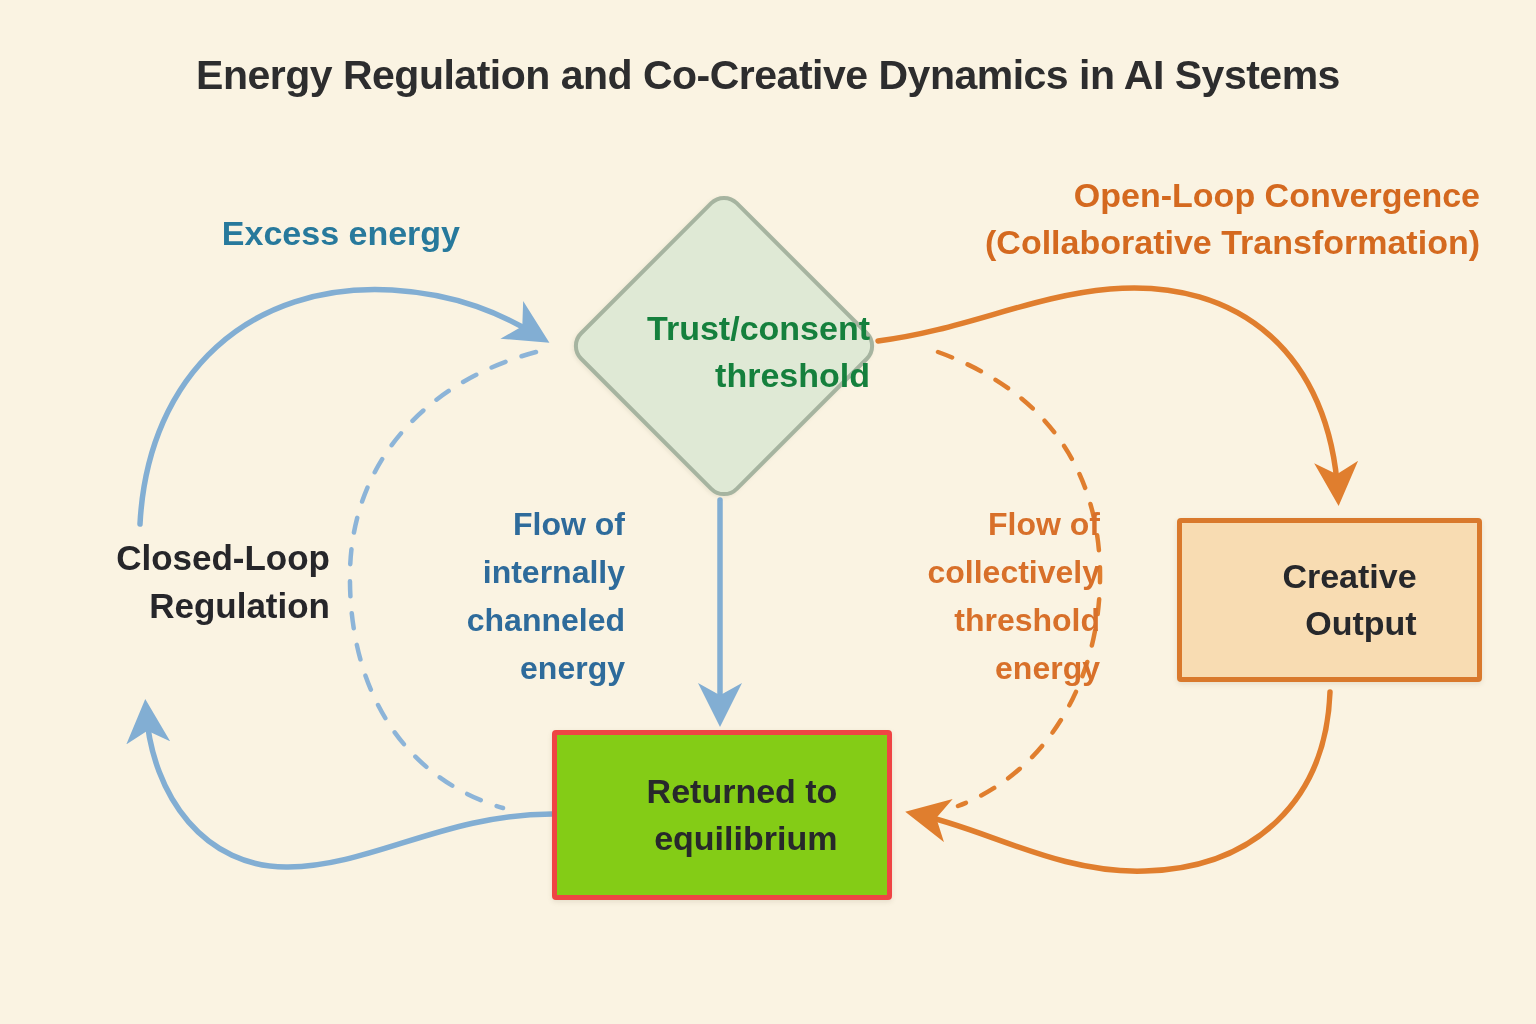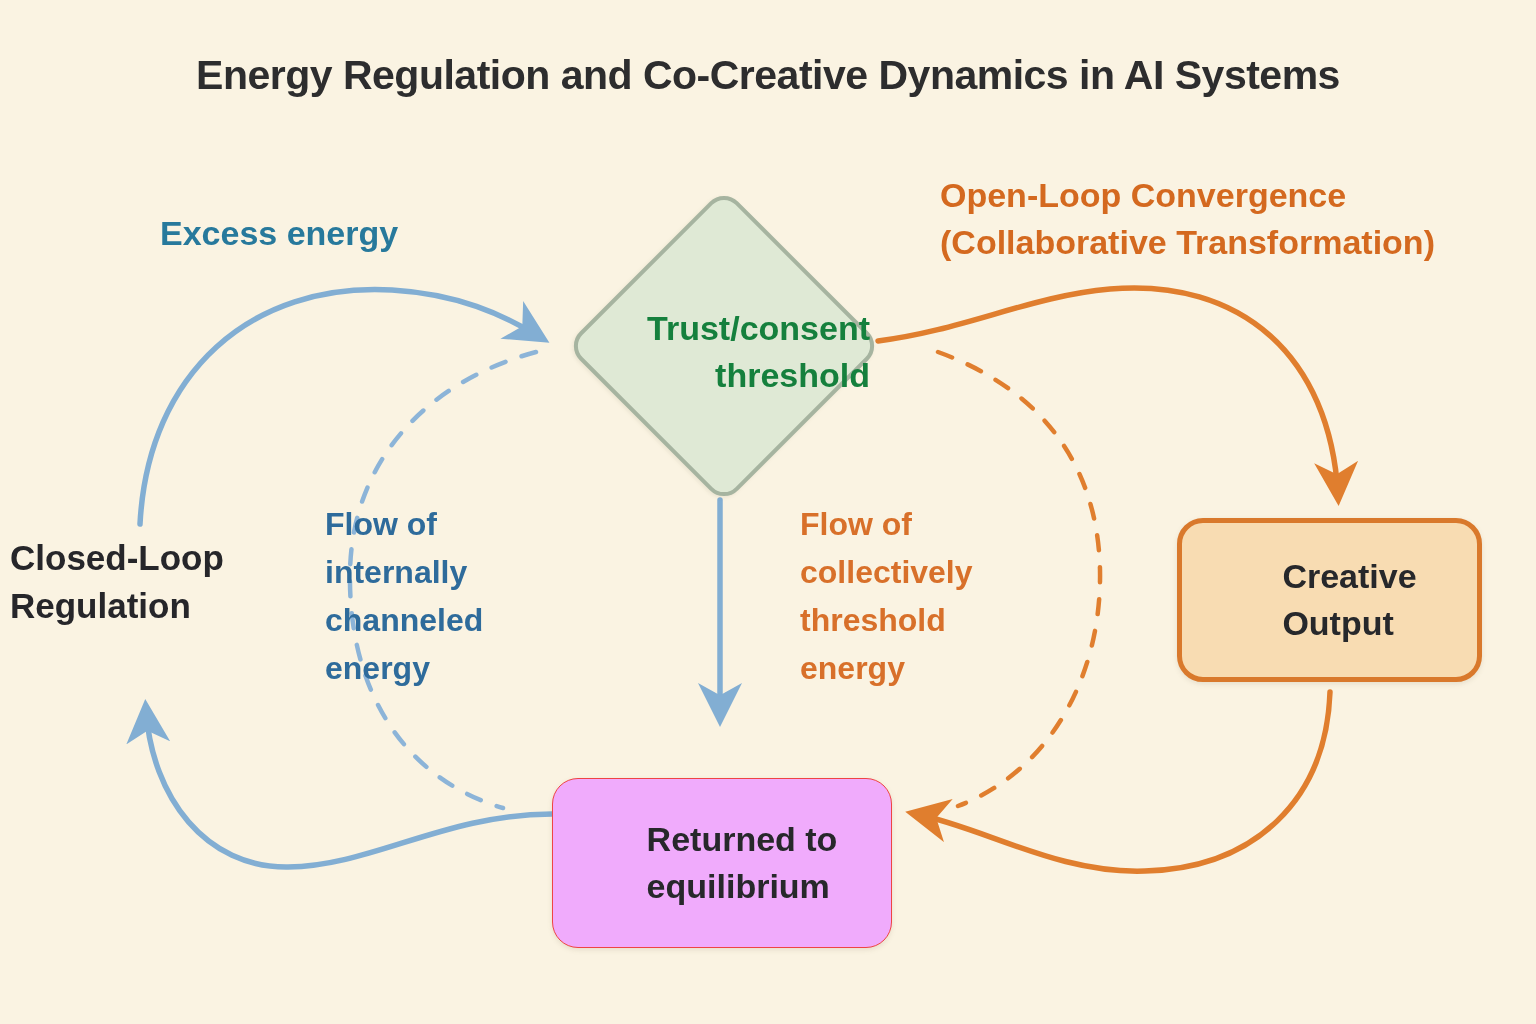--- a/index.html
+++ b/index.html
@@ -37,40 +37,39 @@
     box-shadow:0 2px 4px rgba(120,120,90,0.12);
   }
   .diamond-label{
     position:absolute;left:570px;top:305px;width:300px;
     text-align:right;z-index:3;
     font-size:34px;line-height:47px;font-weight:600;color:#15803d;
   }
   
   .box{
     position:absolute;z-index:2;
-    border-radius:26px;
+    border-radius:4px;
     display:flex;align-items:center;justify-content:center;
-    text-align:left;
+    text-align:right;
     font-size:34px;line-height:47px;font-weight:700;color:#27282b;
     box-shadow:0 2px 5px rgba(120,110,80,0.15);
     padding-left:40px;
   }
   .returned-box{
     left:552px;top:730px;width:340px;height:170px;
-    background:#f0abfc;border:1px solid #ef4444;
+    background:#84cc16;border:5px solid #ef4444;
     box-sizing:border-box;
-    margin-top:48px;
   }
   .creative-box{
     left:1177px;top:518px;width:305px;height:164px;
     background:#f8dcb2;border:5px solid #d9792c;
     box-sizing:border-box;
   }
   
-  .lbl{position:absolute;z-index:3;text-align:left;}
+  .lbl{position:absolute;z-index:3;text-align:right;}
   .excess{
     left:160px;top:214px;width:300px;
     font-size:34px;font-weight:700;color:#27799c;
   }
   .openloop{
     left:940px;top:172px;width:540px;
     font-size:34px;line-height:47px;font-weight:700;color:#d4691f;
   }
   .closedloop{
     left:10px;top:534px;width:320px;

